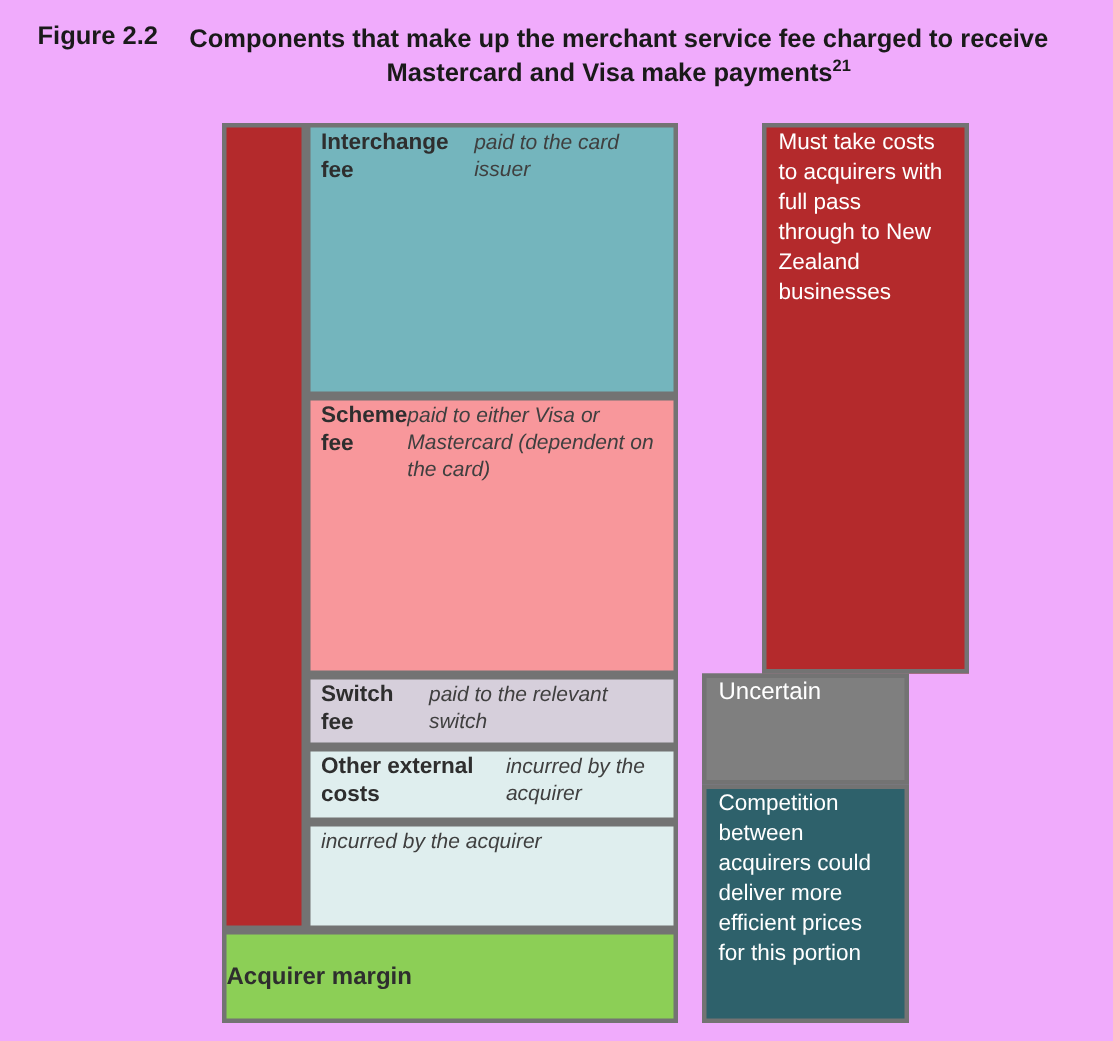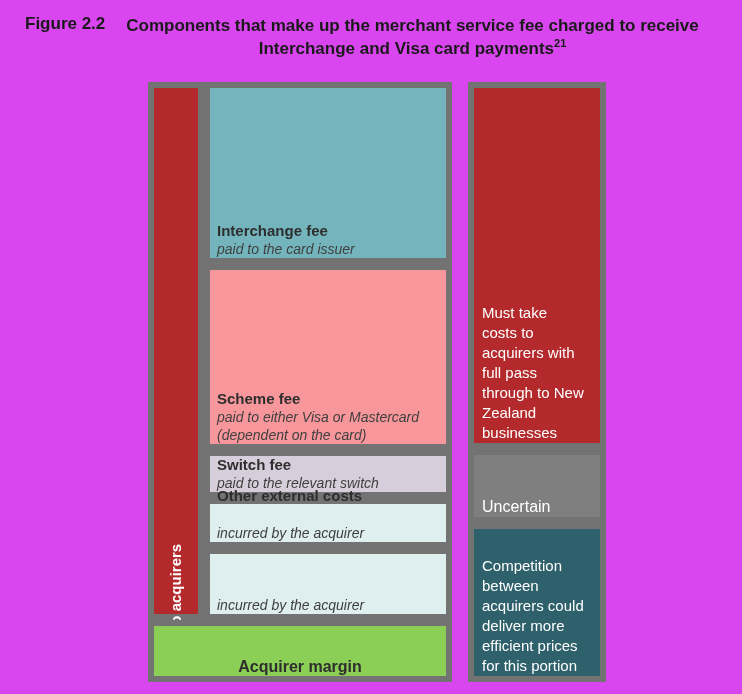--- a/index.html
+++ b/index.html
@@ -4,21 +4,21 @@
 <style>
   html, body {
     margin: 0;
     padding: 0;
     background: #ffffff;
   }
   .canvas {
     position: relative;
     width: 742px;
     height: 694px;
-    background: #d946ef;
+    background: #f0abfc;
     font-family: "Liberation Sans", "DejaVu Sans", sans-serif;
     overflow: hidden;
   }
 
   
   .fig-label {
     position: absolute;
     left: 25px;
     top: 14px;
     font-size: 17px;
@@ -38,24 +38,23 @@
   }
   .fig-title sup {
     font-size: 11px;
     line-height: 0;
   }
 
   
   .blk {
     position: absolute;
     box-sizing: border-box;
-    border: 6px solid #737373;
+    border: 3px solid #737373;
     display: flex;
-    flex-direction: column;
-    justify-content: flex-end;
+    justify-content: space-between;
   }
 
   
   .left-bar {
     left: 148px; top: 82px; width: 56px; height: 538px;
     background: #b42a2c;
     align-items: center;
   }
   .left-bar .rot {
     transform: rotate(-90deg);
@@ -98,34 +97,34 @@
   .blk-margin .blk-heading { font-size: 16px; }
 
   
   .right-blk {
     left: 468px; width: 138px;
     padding-left: 8px; padding-right: 14px;
     color: #ffffff;
     font-size: 15px;
     line-height: 20px;
   }
-  .blk-passthrough { top: 82px;  height: 367px; background: #b42a2c; }
+  .blk-passthrough { top: 82px;  height: 367px; background: #b42a2c; margin-left: 40px; }
   .blk-uncertain   { top: 449px; height: 74px;  background: #7f7f7f; font-size: 16px; }
   .blk-competition { top: 523px; height: 159px; background: #2e616b; }
 </style>
 </head>
 <body>
 
 <div class="canvas">
 
   <div class="fig-label">Figure 2.2</div>
 
   <div class="fig-title">
     <span>Components that make up the merchant service fee charged to receive</span><br>
-    <span>Interchange and Visa card payments</span><sup>21</sup>
+    <span>Mastercard and Visa make payments</span><sup>21</sup>
   </div>
 
   <div class="blk left-bar">
     <span class="rot">Cost to acquirers</span>
   </div>
 
   <div class="blk stack-blk blk-interchange">
     <div class="blk-heading">Interchange fee</div>
     <div class="blk-sub">paid to the card issuer</div>
   </div>

